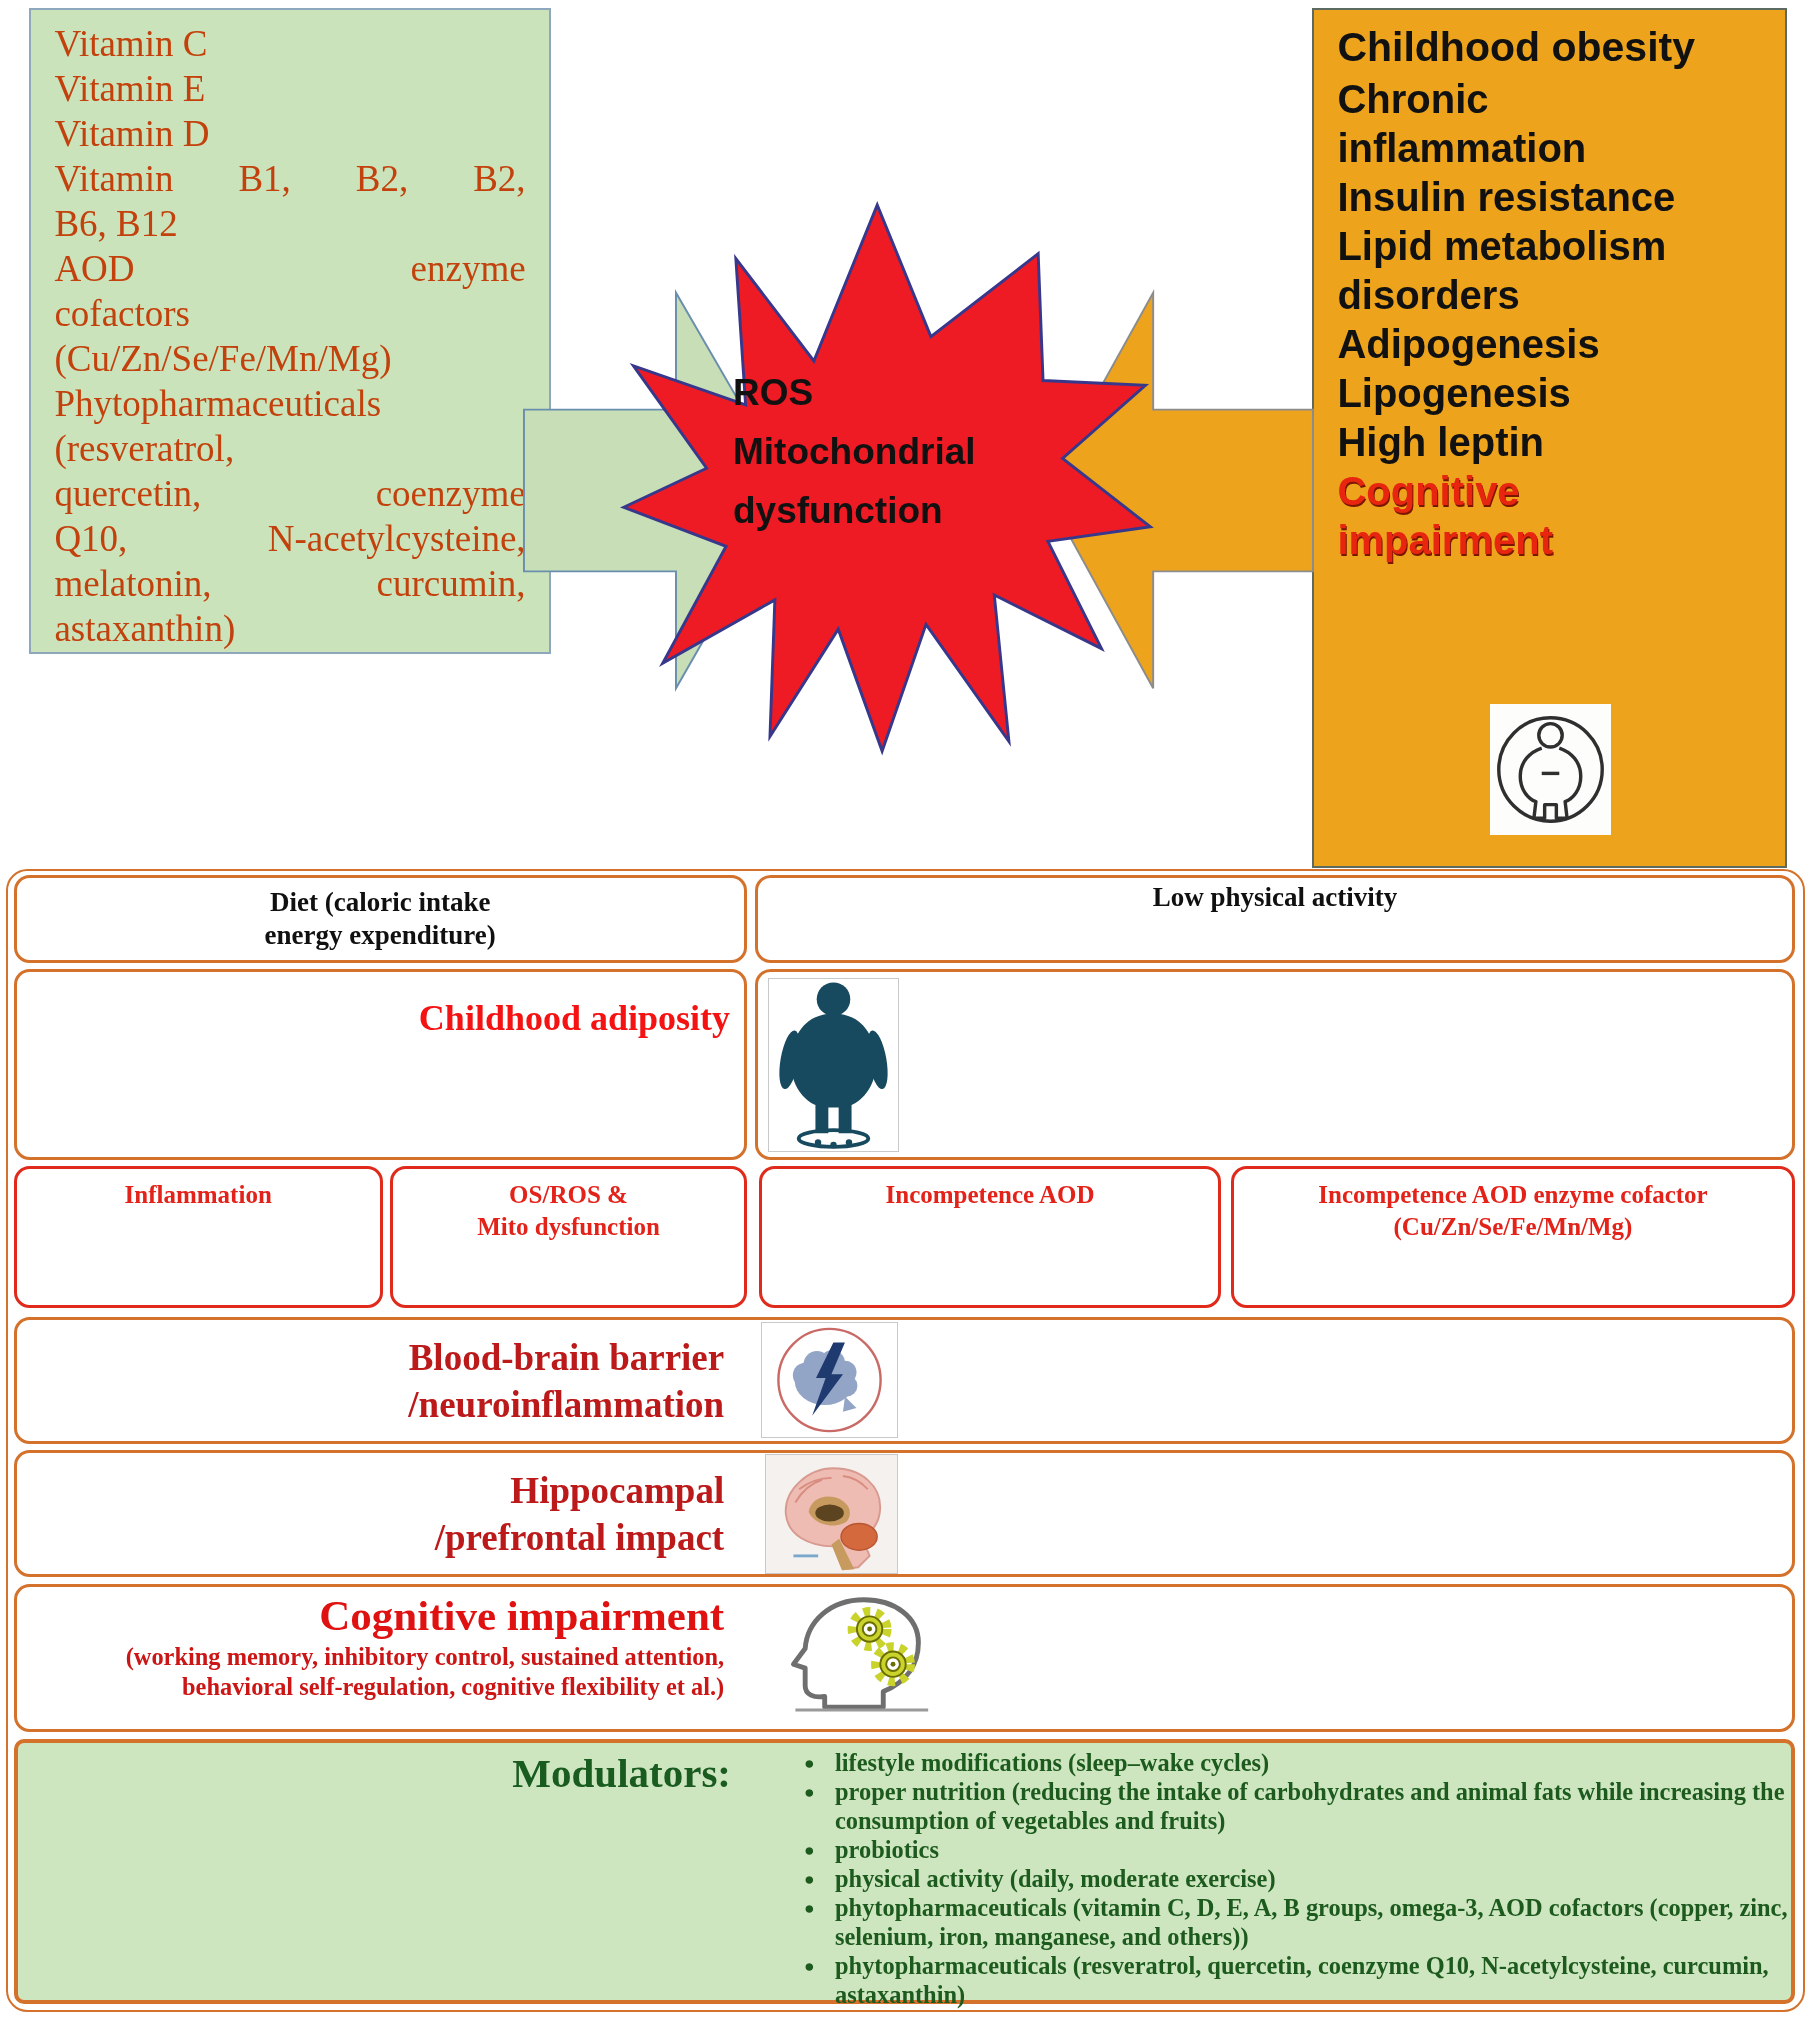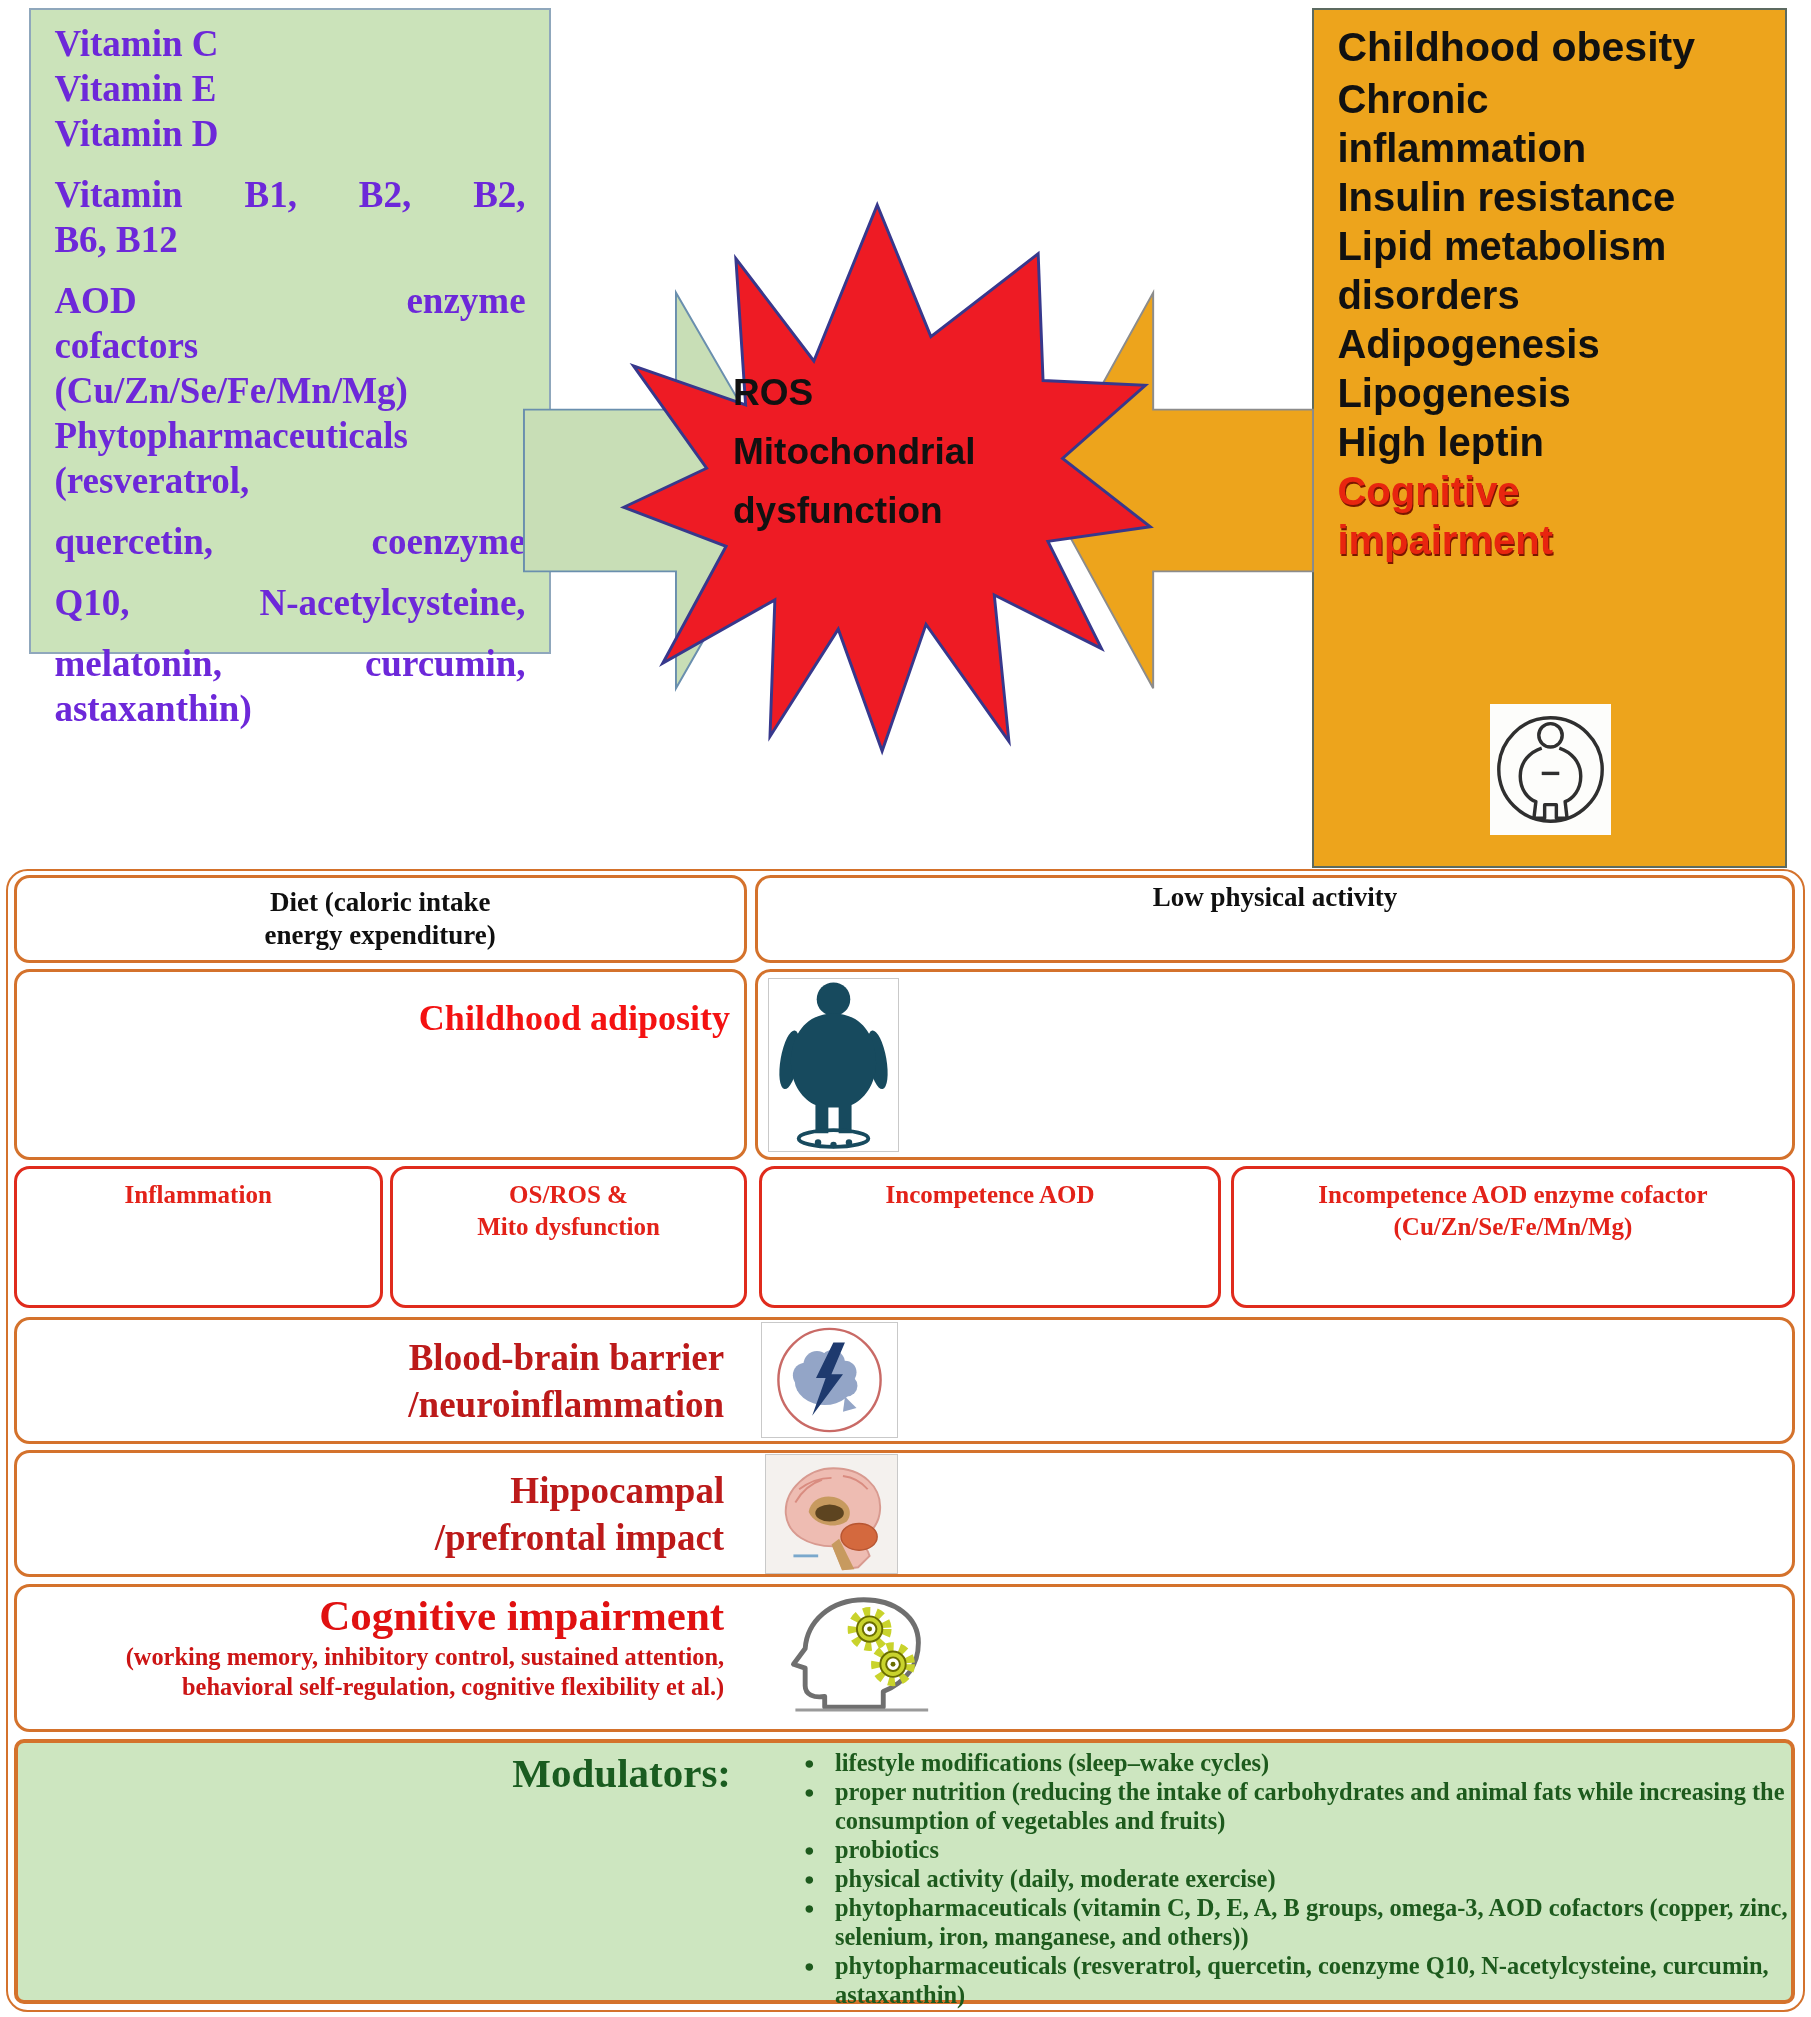--- a/index.html
+++ b/index.html
@@ -2,22 +2,22 @@
 <html><head>
 <meta charset="utf-8">
 <style>
   html,body{margin:0;padding:0;background:#fff;}
   #page{position:relative;width:1811px;height:2018px;background:#fff;overflow:hidden;
         font-family:"Liberation Serif","DejaVu Serif",serif;}
   .abs{position:absolute;}
   
   .green-box{left:29px;top:7.8px;width:522px;height:646px;background:#cbe3ba;
              border:2px solid #8fa7bc;box-sizing:border-box;padding:11.7px 23.4px 0 23.4px;}
-  .green-box .ln{font-size:37px;font-weight:bold;color:#6d28d9;line-height:45px;white-space:nowrap;}
-  .green-box .jst{white-space:normal;text-align:justify;text-align-last:justify;margin-top:16px;}
+  .green-box .ln{font-size:37px;font-weight:normal;color:#c2410c;line-height:45px;white-space:nowrap;}
+  .green-box .jst{white-space:normal;text-align:justify;text-align-last:justify;}
   .burst-text{left:733px;top:363px;width:390px;font-family:"Liberation Sans","DejaVu Sans",sans-serif;
               font-size:37px;font-weight:bold;color:#111;line-height:59px;z-index:5;}
   .orange-box{left:1312px;top:7.8px;width:475px;height:860px;background:#eda41c;
               border:2.9px solid #5c6a60;box-sizing:border-box;padding:9.8px 39px 0 23.4px;
               font-family:"Liberation Sans","DejaVu Sans",sans-serif;}
   .orange-box .title{font-size:41px;font-weight:bold;color:#111;line-height:55px;}
   .orange-box .item{font-size:40px;font-weight:bold;color:#111;line-height:49px;}
   .orange-box .red{color:#e8250f;text-shadow:1px 2px 0 #7a1600;}
   .obese-outline-frame{left:1490px;top:704px;width:121px;height:131px;background:#fdfdfb;z-index:3;}
   svg{display:block;}

